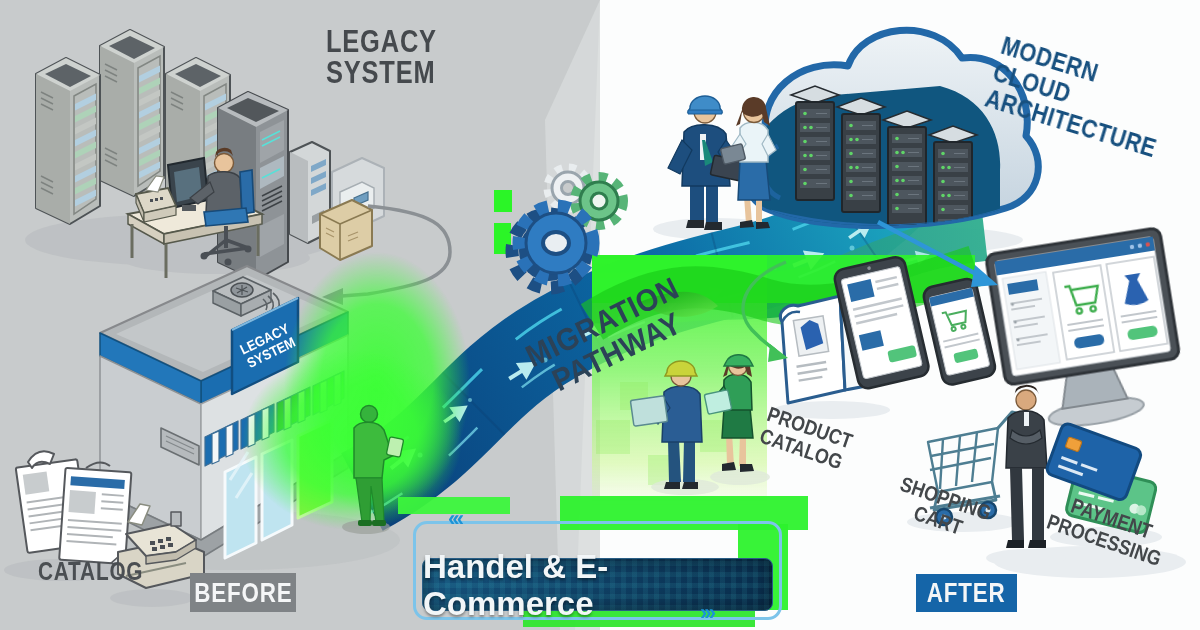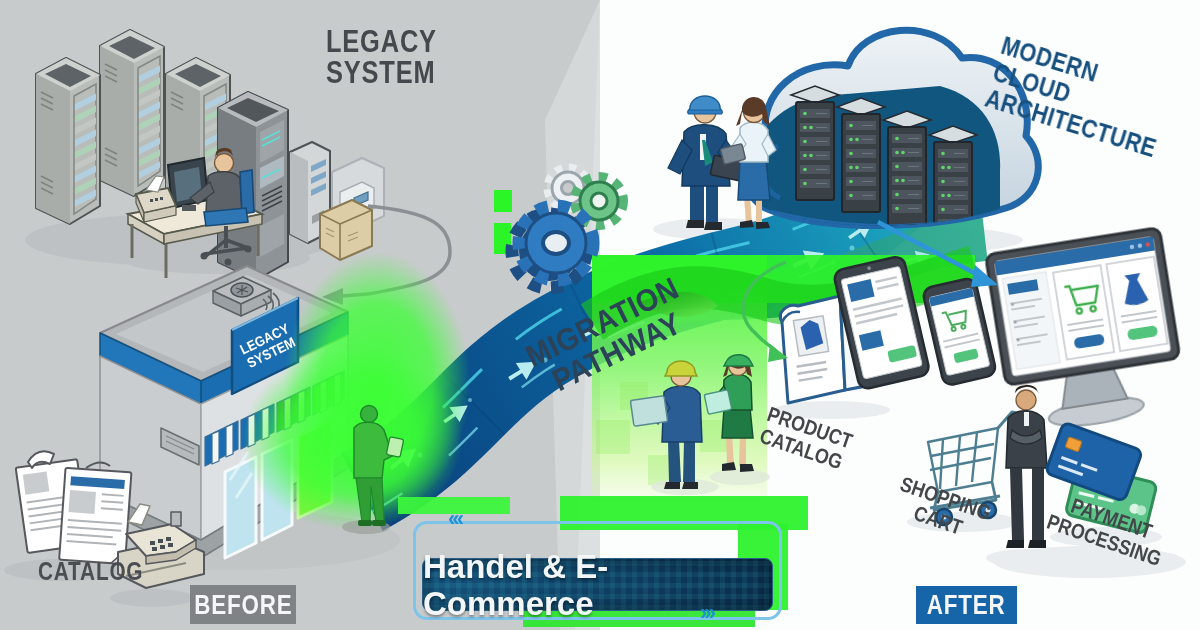--- a/index.html
+++ b/index.html
@@ -17,21 +17,21 @@
     transform:rotate(17deg) scaleX(.84);transform-origin:left top;}
   #catalog-label{left:38px;top:556px;font-size:26px;letter-spacing:1px;
     transform:scaleX(.8);transform-origin:left top;color:#4a4e52;}
   #product-label{left:772px;top:402px;font-size:21px;line-height:23px;
     transform:rotate(19deg) scaleX(.85);transform-origin:left top;color:#43474a;}
   #shopping-label{left:886px;top:486px;width:112px;text-align:center;font-size:21px;line-height:23px;
     transform:rotate(19deg) scaleX(.85);transform-origin:center;color:#43474a;}
   #payment-label{left:1038px;top:506px;width:140px;text-align:center;font-size:21px;line-height:23px;
     transform:rotate(19deg) scaleX(.85);transform-origin:center;color:#43474a;}
   .badge{position:absolute;display:flex;align-items:center;justify-content:center;
-    font-weight:bold;color:#f5f6f7;margin-top:12px;}
+    font-weight:bold;color:#f5f6f7;}
   .badge>span{display:inline-block;transform:scaleX(.8);letter-spacing:1px;}
   #before-badge{left:190px;top:573px;width:106px;height:39px;background:#7f8386;font-size:28px;}
   #after-badge{left:916px;top:574px;width:101px;height:38px;background:#1565a8;font-size:28px;}
   #sign-label{left:236px;top:331px;width:64px;text-align:center;font-size:14px;line-height:15px;
     color:#fff;transform:rotate(-26deg) scaleX(.9);transform-origin:center;}
   
   #banner-frame{position:absolute;left:413px;top:521px;width:369px;height:99px;
     border:3px solid #7cc4ea;border-radius:14px;box-sizing:border-box;}
   #banner-inner{position:absolute;left:6px;top:6px;right:6px;bottom:6px;border-radius:8px;
     background-color:#0d3a5f;

